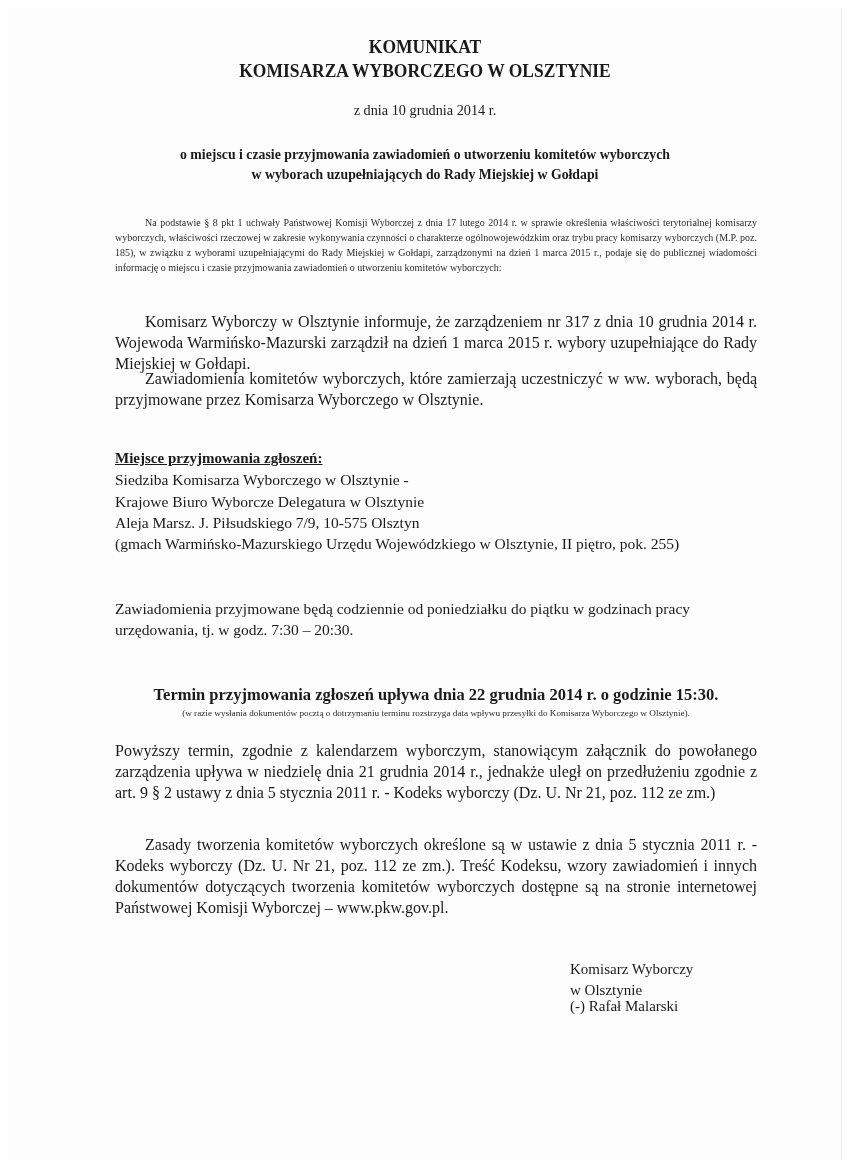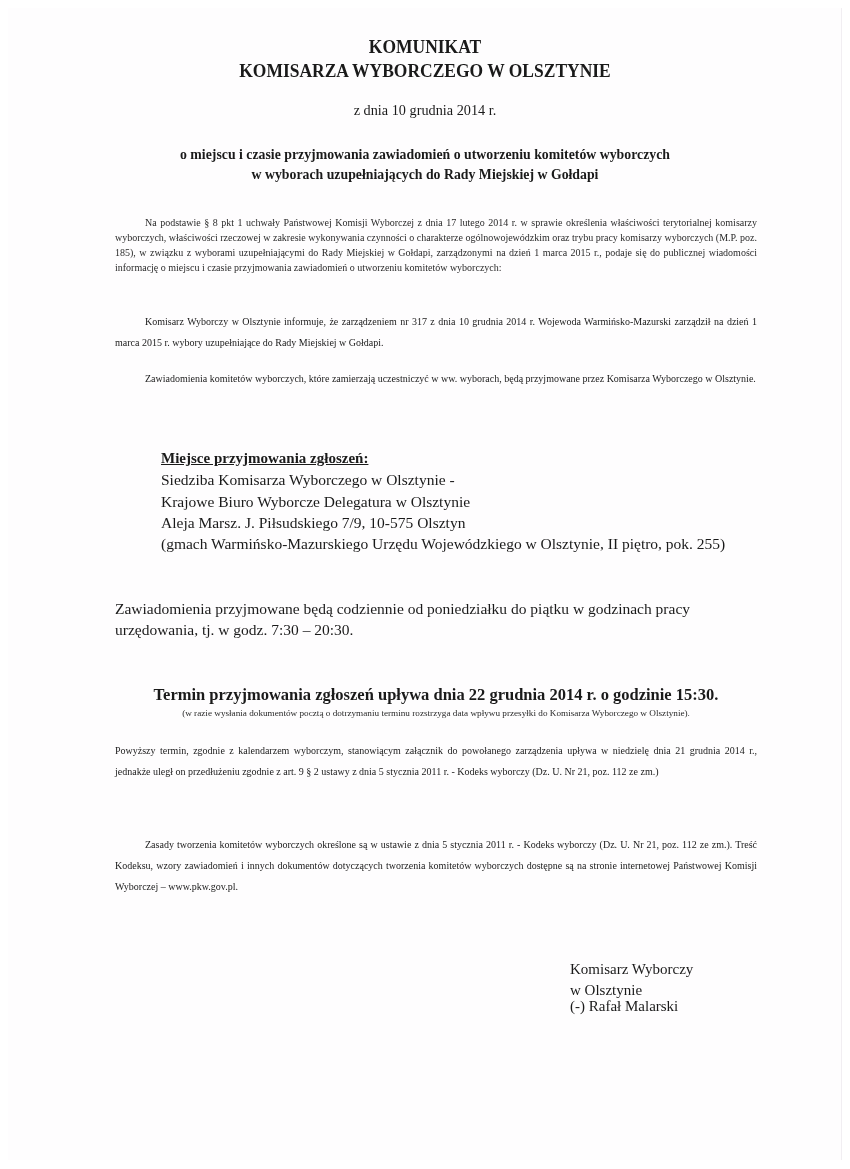--- a/index.html
+++ b/index.html
@@ -57,33 +57,33 @@
       text-align: justify;
     }
     .legal {
       top: 215px;
       font-size: 10px;
       line-height: 15px;
       color: #2a2a2a;
     }
     .indent { text-indent: 30px; }
     .body-p {
-      font-size: 10px;
+      font-size: 16px;
       line-height: 21px;
     }
     .p1 { top: 311px; }
     .p2 { top: 368px; }
     .section-head {
       font-weight: bold;
       text-decoration: underline;
       font-size: 15px;
       line-height: 21px;
     }
     .place { top: 448px; text-align: left; }
-    .place div { font-size: 15.5px; line-height: 21.3px; margin-left: 46px; }
+    .place div { font-size: 15.5px; line-height: 21.3px; }
     .place .section-head { font-size: 15px; }
     .time { top: 598px; text-align: left; }
     .time .txt { font-size: 15.5px; line-height: 21px; }
     .deadline {
       top: 685px;
       text-align: center;
       font-weight: bold;
       font-size: 16.5px;
       line-height: 20px;
     }

